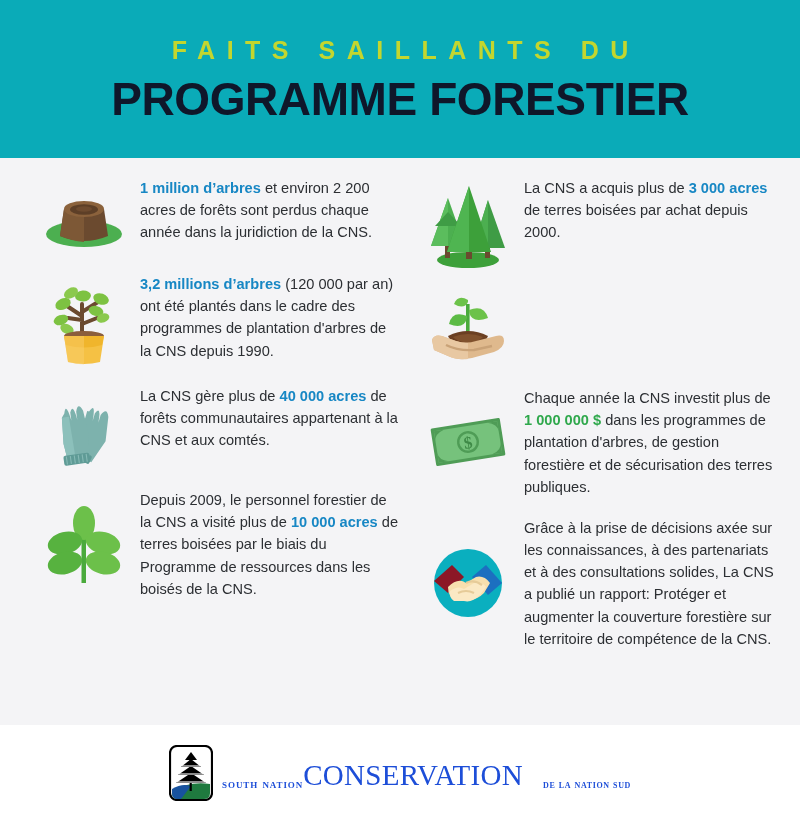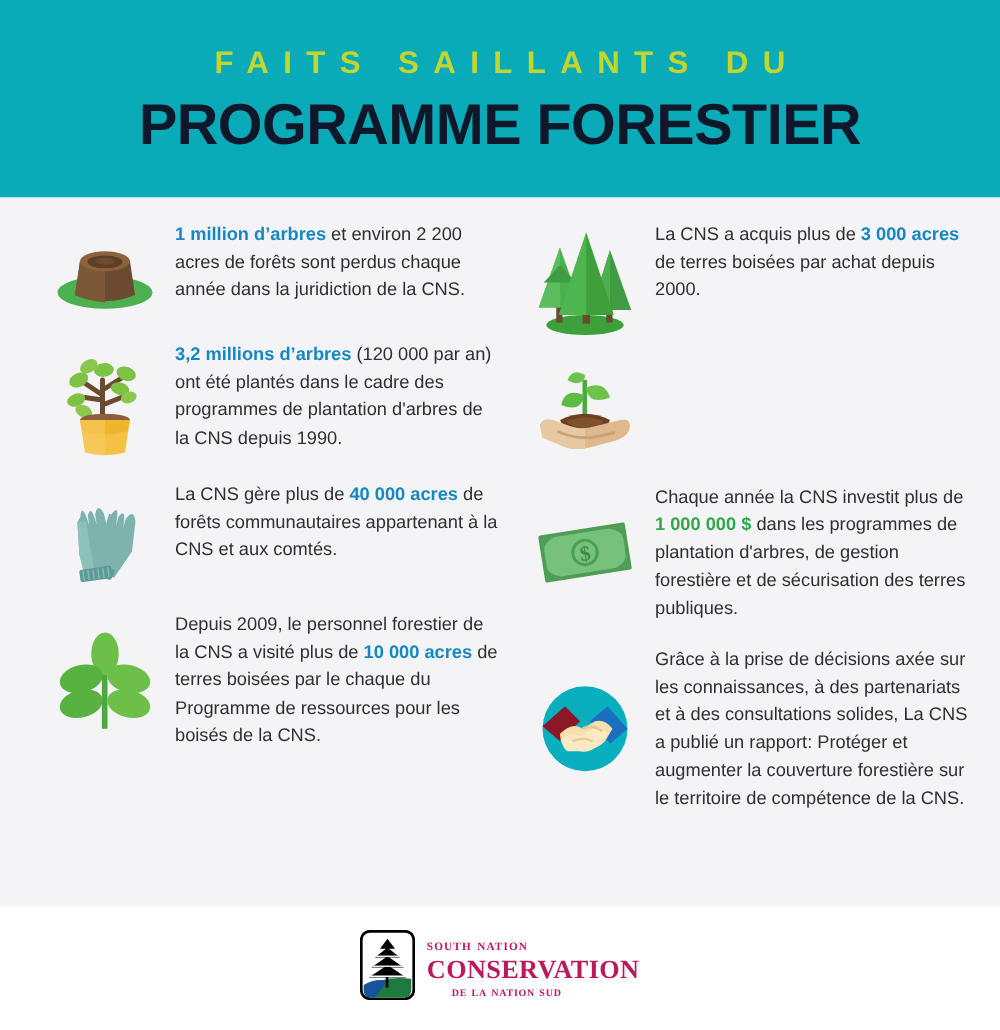--- a/index.html
+++ b/index.html
@@ -101,36 +101,36 @@
     justify-content: center;
   }
   .logo {
     display: flex;
     align-items: center;
     gap: 9px;
   }
   .logo-mark { display: block; }
   .logo-words {
     display: flex;
-    flex-direction: column;
     line-height: 1;
-    color: #be185d;
+    color: #1d4ed8;
+    align-items: flex-end;
   }
   .logo-line1 {
     font-family: "Liberation Serif", "DejaVu Serif", serif;
     font-size: 13.5px;
     font-weight: bold;
     letter-spacing: 0.9px;
     font-variant: small-caps;
     text-transform: lowercase;
   }
   .logo-line2 {
     font-family: "Liberation Serif", "DejaVu Serif", serif;
-    font-size: 21px;
-    font-weight: bold;
+    font-size: 29px;
+    font-weight: normal;
     letter-spacing: 0.3px;
     margin-top: 2px;
   }
   .logo-line3 {
     font-family: "Liberation Serif", "DejaVu Serif", serif;
     font-size: 11.5px;
     font-weight: bold;
     letter-spacing: 0.6px;
     font-variant: small-caps;
     text-transform: lowercase;
@@ -223,21 +223,21 @@
         <svg width="78" height="86" viewBox="0 0 78 86" aria-hidden="true">
           <rect x="36.5" y="24" width="4.5" height="58" fill="#4aaa3c"></rect>
           <ellipse cx="39" cy="22" rx="11" ry="17" fill="#6cc04a"></ellipse>
           <ellipse cx="20" cy="42" rx="17.5" ry="11" fill="#57b23f" transform="rotate(-14 20 42)"></ellipse>
           <ellipse cx="58" cy="42" rx="17.5" ry="11" fill="#6cc04a" transform="rotate(14 58 42)"></ellipse>
           <ellipse cx="20" cy="62" rx="17.5" ry="11" fill="#57b23f" transform="rotate(-14 20 62)"></ellipse>
           <ellipse cx="58" cy="62" rx="17.5" ry="11" fill="#6cc04a" transform="rotate(14 58 62)"></ellipse>
         </svg>
       </div>
       <div class="fact-text">
-        <span>Depuis 2009, le personnel forestier de la CNS a visité plus de </span><span class="hl">10 000 acres</span><span> de terres boisées par le chaque du Programme de ressources pour les boisés de la CNS.</span>
+        <span>Depuis 2009, le personnel forestier de la CNS a visité plus de </span><span class="hl">10 000 acres</span><span> de terres boisées par le biais du Programme de ressources dans les boisés de la CNS.</span>
       </div>
     </div>
 
   </div>
 
   <div class="column right">
 
     <div class="fact">
       <div class="fact-icon">
         <svg width="90" height="92" viewBox="0 0 90 92" aria-hidden="true">

